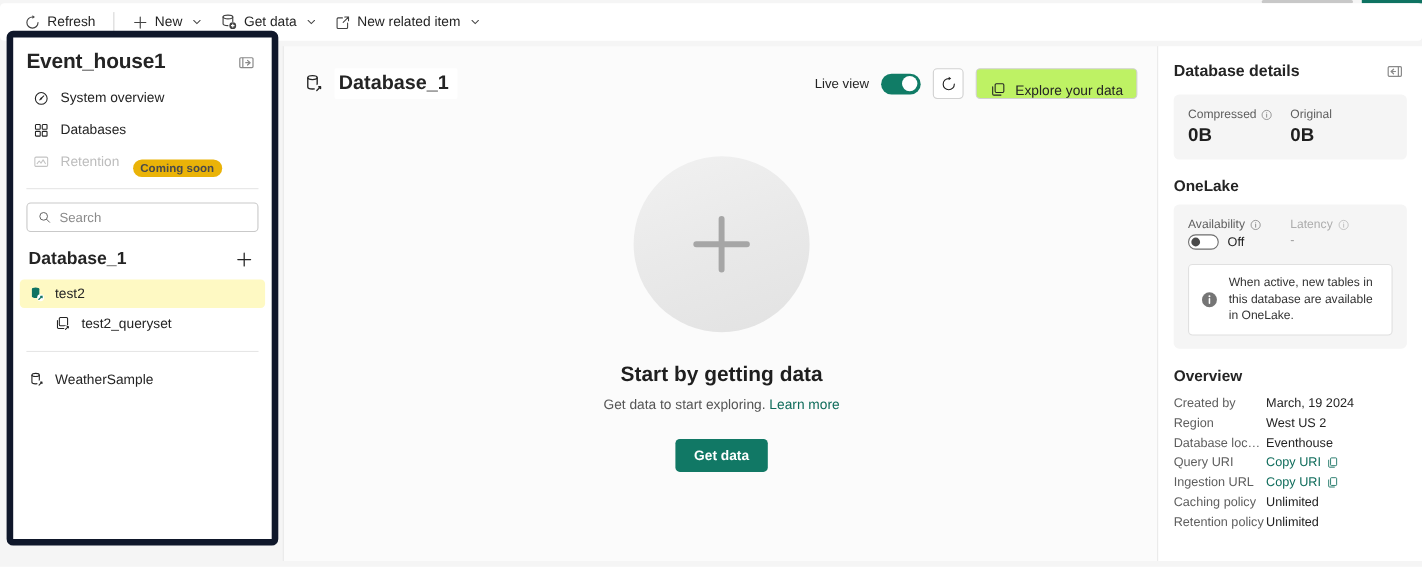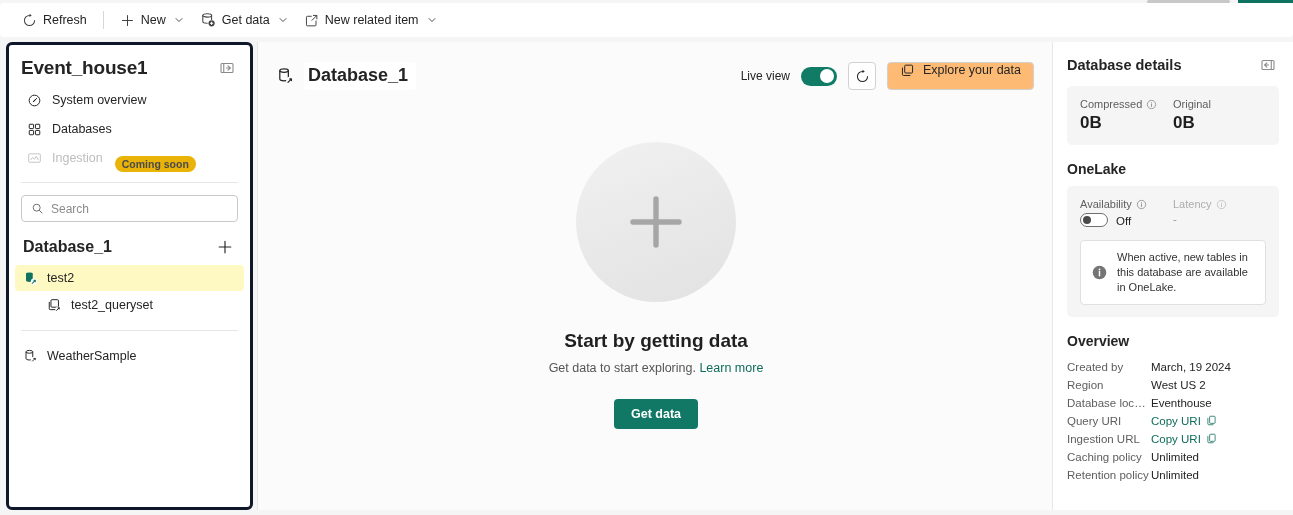--- a/index.html
+++ b/index.html
@@ -28,22 +28,22 @@
     display: flex; align-items: center; gap: 6px;
     height: 26px; padding: 0 8px; border-radius: 4px;
     font-size: 12.5px; color: #242424; cursor: pointer; white-space: nowrap;
   }
   .tb-sep { width: 1px; height: 18px; background: #d6d6d6; margin: 0 8px; }
   .tb-caret { font-size: 9px; color: #424242; margin-left: 2px; }
   .ic { display: inline-flex; align-items: center; justify-content: center; }
 
   
   .left-panel {
-    position: absolute; left: 6px; top: 42px; width: 247px; height: 468px;
-    background: #ffffff; border-radius: 6px; border: 3px solid #0f172a;
+    position: absolute; left: 6px; top: 28px; width: 247px; height: 468px;
+    background: #ffffff; border-radius: 6px; border: 6px solid #0f172a;
     overflow: hidden;
   }
   .lp-head { display: flex; align-items: center; justify-content: space-between; padding: 12px 12px 6px 12px; }
   .lp-title { font-size: 19px; font-weight: 600; letter-spacing: -0.2px; color: #242424; }
   .collapse-btn {
     width: 22px; height: 22px; border-radius: 3px; display: flex; align-items: center; justify-content: center;
     cursor: pointer;
   }
 
   .nav-item {
@@ -106,22 +106,22 @@
   }
   .toggle .knob {
     position: absolute; top: 2.5px; right: 3px; width: 14px; height: 14px;
     border-radius: 50%; background: #fff;
   }
   .icon-btn {
     width: 28px; height: 28px; border: 1px solid #d1d1d1; border-radius: 4px;
     background: #fff; display: flex; align-items: center; justify-content: center; cursor: pointer;
   }
   .outline-btn {
-    height: 28px; border: 1px solid #d1d1d1; border-radius: 4px; background: #fdba74;
-    display: flex; align-items: flex-start; gap: 8px; padding: 0 12px;
+    height: 28px; border: 1px solid #d1d1d1; border-radius: 4px; background: #bef264;
+    display: flex; align-items: flex-end; gap: 8px; padding: 0 12px;
     font-size: 12.5px; color: #242424; cursor: pointer; white-space: nowrap;
   }
 
   .empty-state {
     position: absolute; left: 0; top: 54px; width: 796px; height: 414px;
     display: flex; flex-direction: column; align-items: center; justify-content: flex-start;
     padding-top: 46px;
   }
   .big-circle {
     width: 160px; height: 160px; border-radius: 50%;
@@ -282,21 +282,21 @@
       <span>Databases</span>
     </div>
 
     <div class="nav-item disabled">
       <span class="ic">
         <svg width="15" height="15" viewBox="0 0 16 16" fill="none">
           <rect x="1.8" y="3" width="12.4" height="9" rx="1.2" stroke="#c4c4c4" stroke-width="1.05"></rect>
           <path d="M4 9.3 6 6.8l1.8 2 2-3.1 2.2 3.6" stroke="#c4c4c4" stroke-width="1.05" fill="none" stroke-linecap="round" stroke-linejoin="round"></path>
         </svg>
       </span>
-      <span>Ingestion</span>
+      <span>Retention</span>
       <span class="badge">Coming soon</span>
     </div>
 
     <div class="lp-divider"></div>
 
     <div class="search-box">
       <span class="ic">
         <svg width="13" height="13" viewBox="0 0 16 16" fill="none">
             <circle cx="7" cy="7" r="4.3" stroke="#616161" stroke-width="1.1"></circle>
             <path d="M10.3 10.3 13.6 13.6" stroke="#616161" stroke-width="1.1" stroke-linecap="round"></path>

